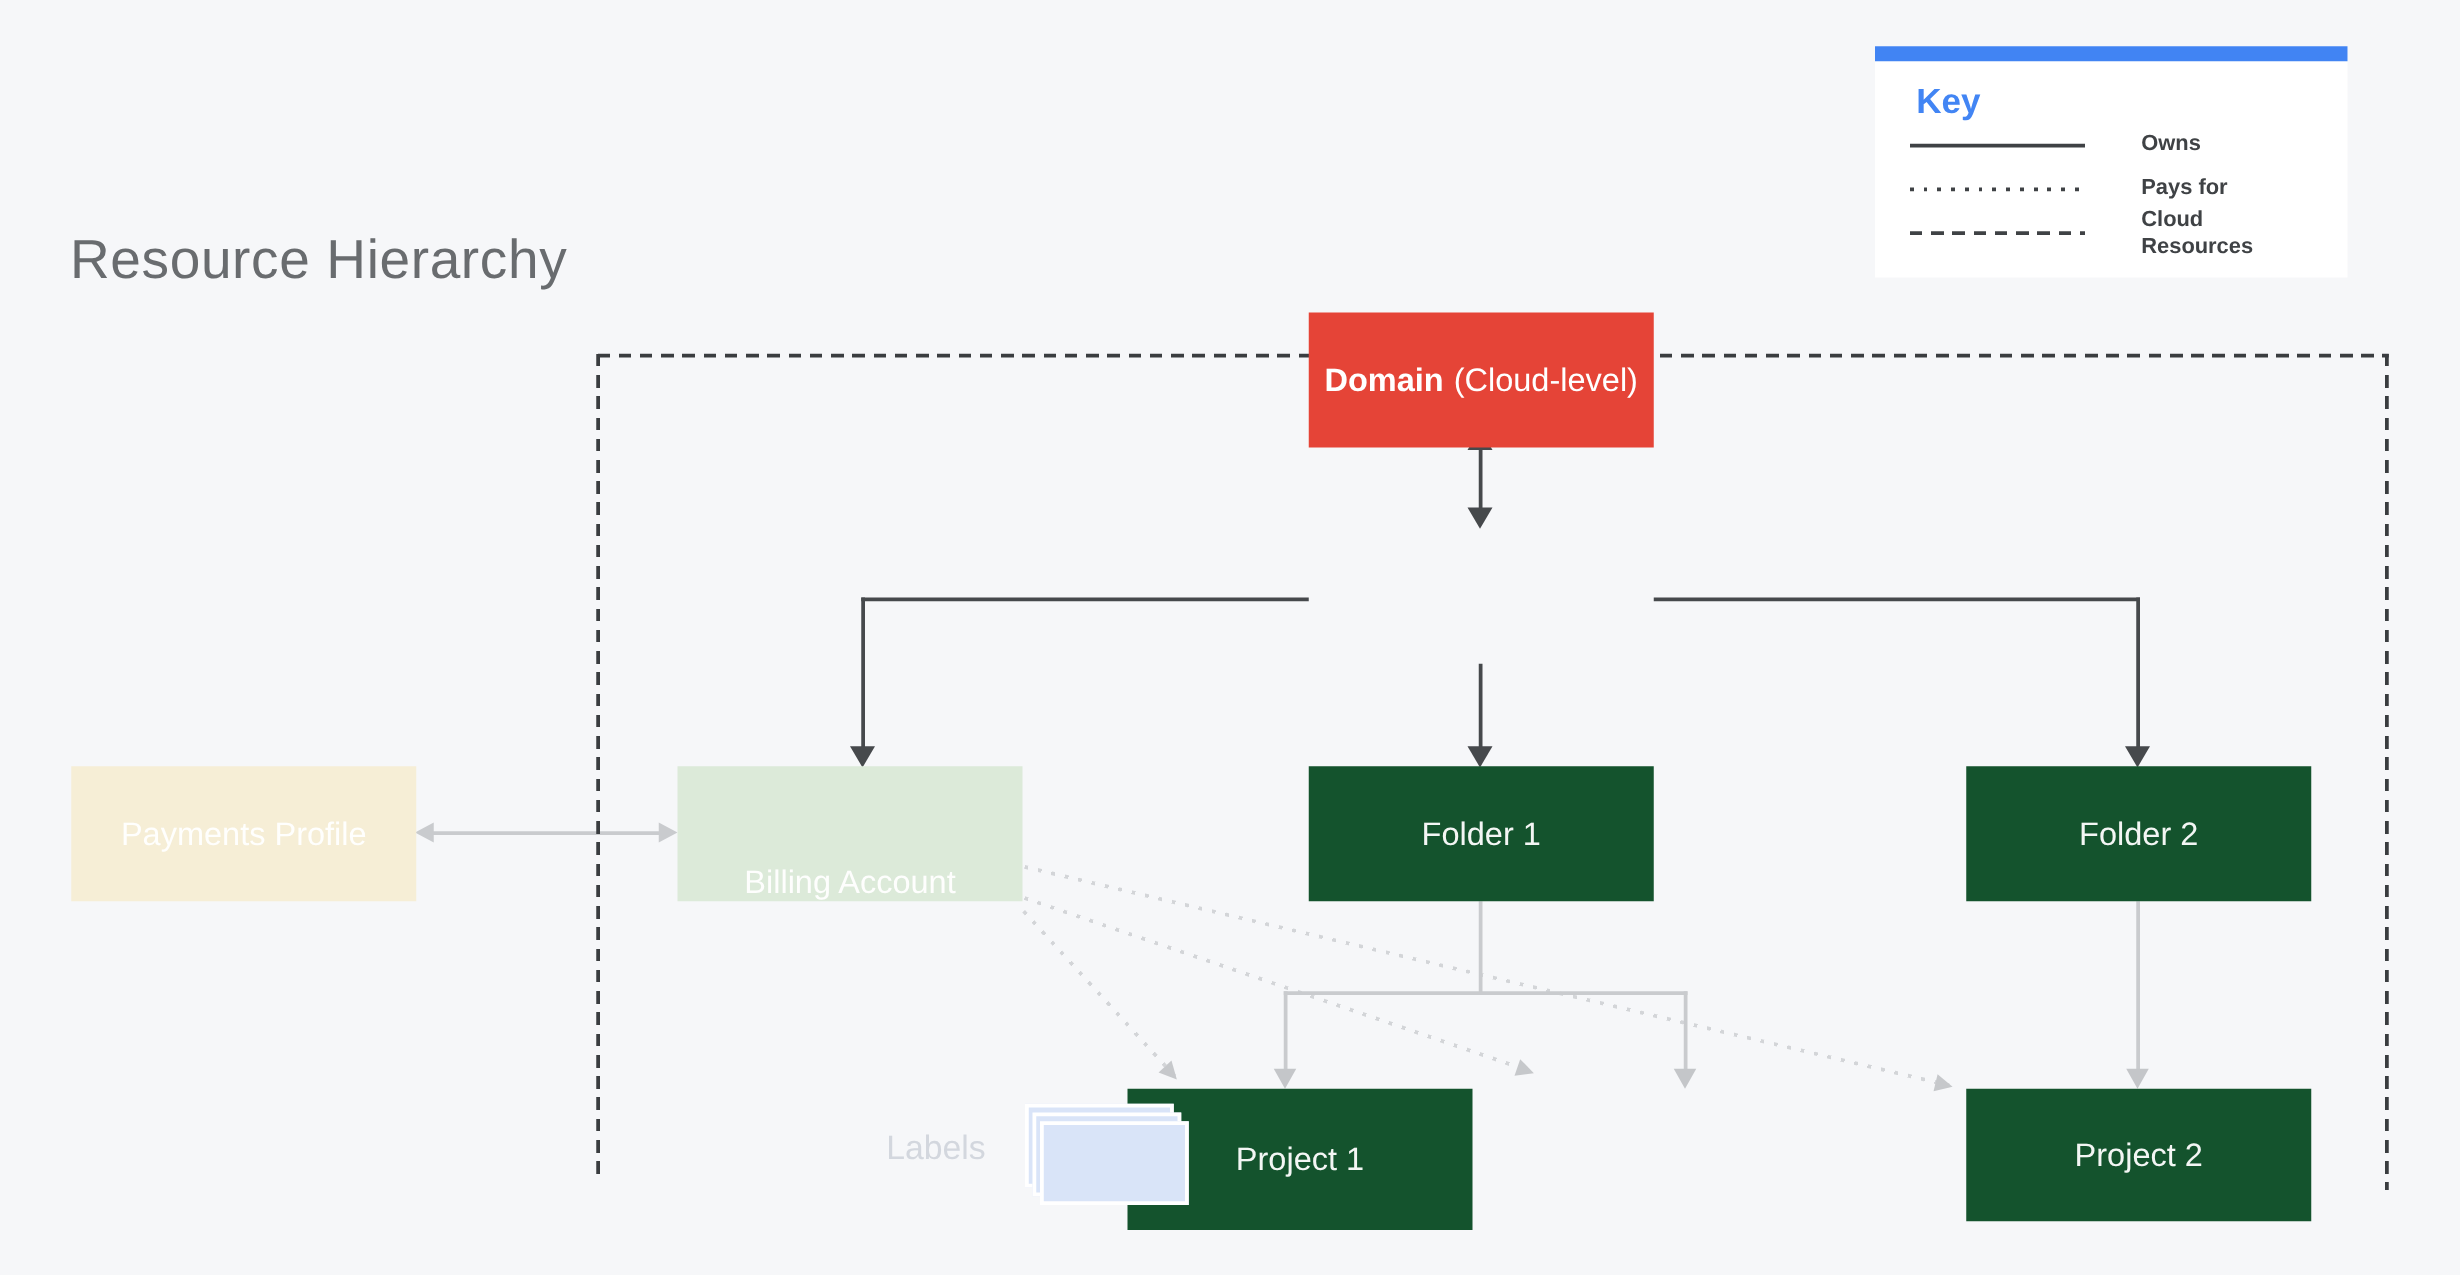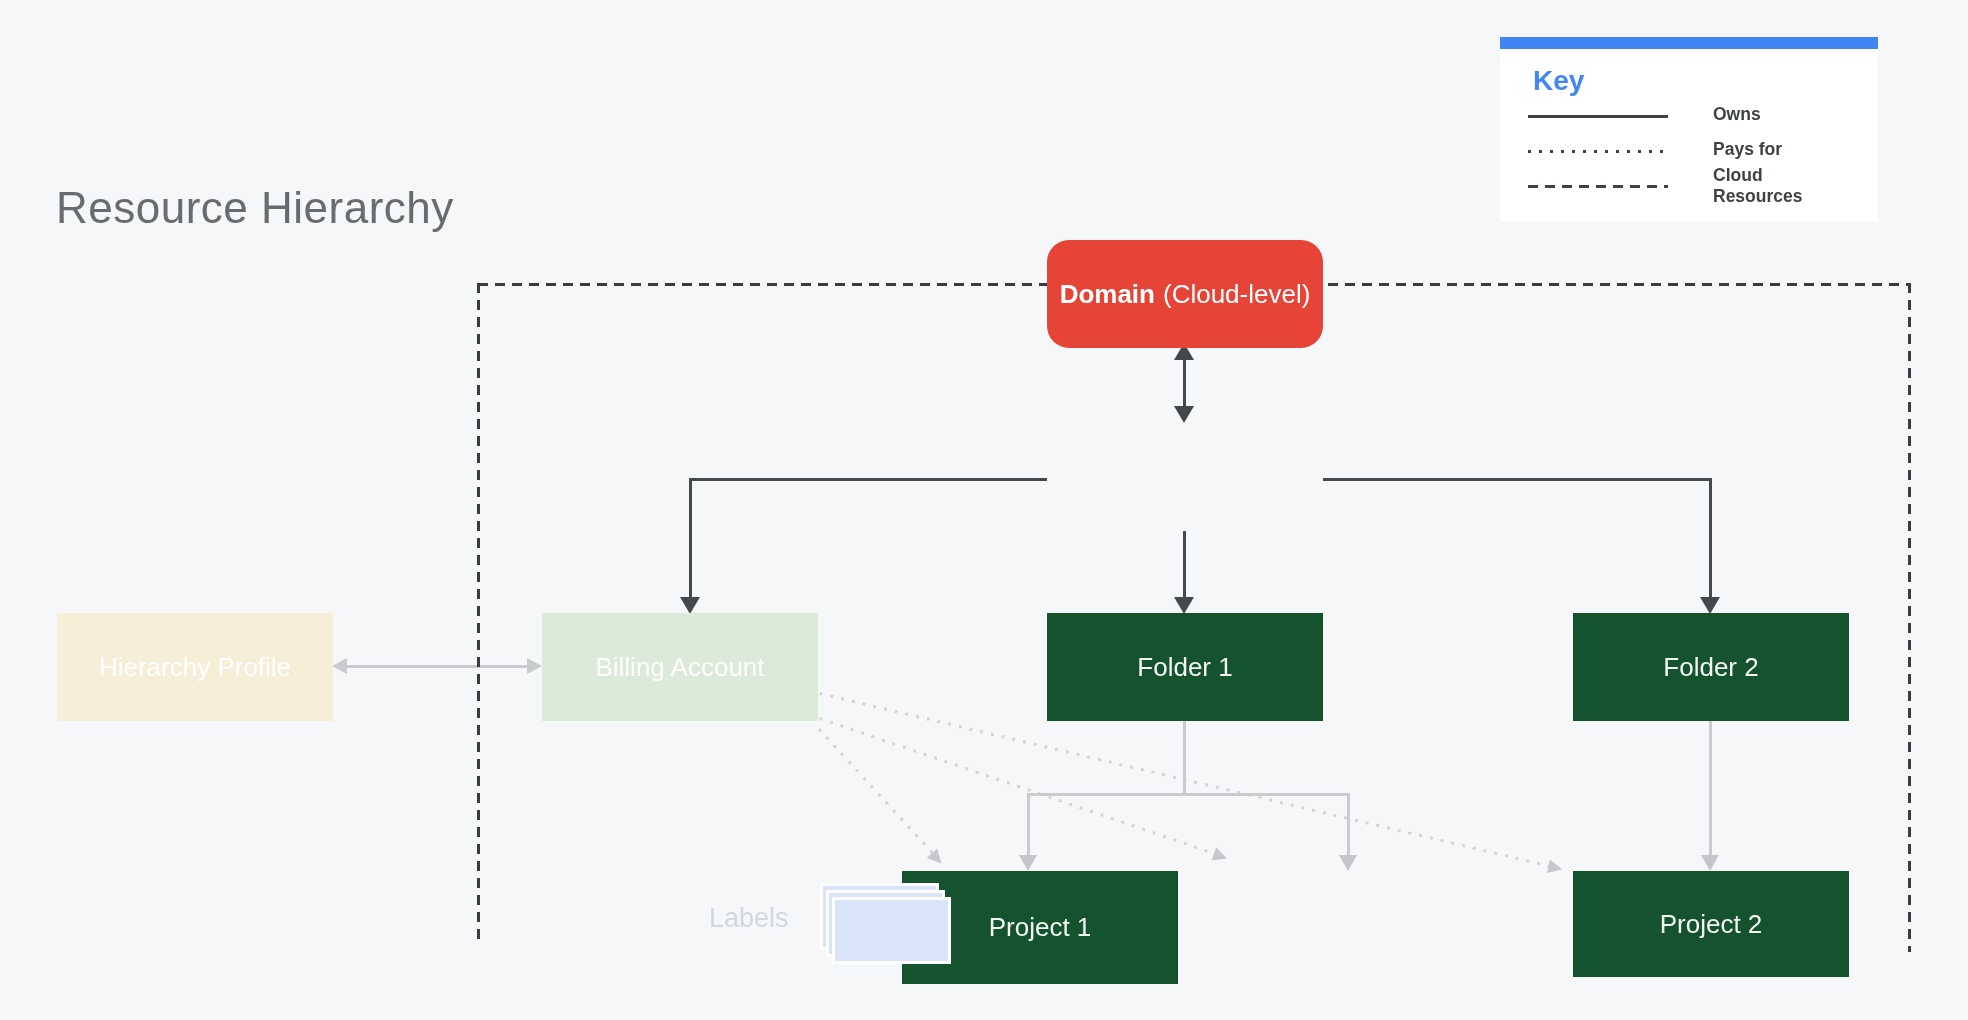--- a/index.html
+++ b/index.html
@@ -32,24 +32,24 @@
   .b-left{left:477px;top:283px;height:658px;}
   .b-right{left:1908px;top:283px;height:669px;}
 
   
   .node{
     width:276px;height:108px;display:flex;align-items:center;justify-content:center;
     font-size:26px;z-index:3;text-align:center;
   }
   .node.red{background:#e54437;color:#ffffff;font-weight:700;}
   .node.blue{background:#14532d;color:rgba(255,255,255,0.95);}
-  .node.green{background:#dcead9;color:rgba(255,255,255,0.95);}
+  .node.green{background:#dcead9;color:rgba(255,255,255,0.95);align-items:flex-end;}
   .node.cream{background:#f6eed6;color:rgba(255,255,255,0.95);}
   .node-sub{font-weight:400;margin-left:8px;}
-  .n-domain{left:1047px;top:240px;border-radius:22px;}
+  .n-domain{left:1047px;top:250px;}
   .n-org{left:1047px;top:423px;}
   .n-pay{left:57px;top:613px;}
   .n-bill{left:542px;top:613px;}
   .n-f1{left:1047px;top:613px;}
   .n-f2{left:1573px;top:613px;}
   .n-p1{left:902px;top:871px;height:113px;}
   .n-p2{left:1237px;top:871px;height:106px;}
   .n-p3{left:1573px;top:871px;height:106px;}
 
   
@@ -139,21 +139,21 @@
   <div class="abs tri down-gray" style="left:1339px;top:855px;"></div>
 
   <div class="abs vline gray" style="left:1709px;top:721px;height:136px;"></div>
   <div class="abs tri down-gray" style="left:1701px;top:855px;"></div>
 
   <div class="abs node red n-domain">
     <span>Domain</span>
       <span class="node-sub">(Cloud-level)</span>
   </div>
   <div class="abs node cream n-pay">
-    <span>Hierarchy Profile</span>
+    <span>Payments Profile</span>
   </div>
   <div class="abs node green n-bill">
     <span>Billing Account</span>
   </div>
   <div class="abs node blue n-f1">
     <span>Folder 1</span>
   </div>
   <div class="abs node blue n-f2">
     <span>Folder 2</span>
   </div>

